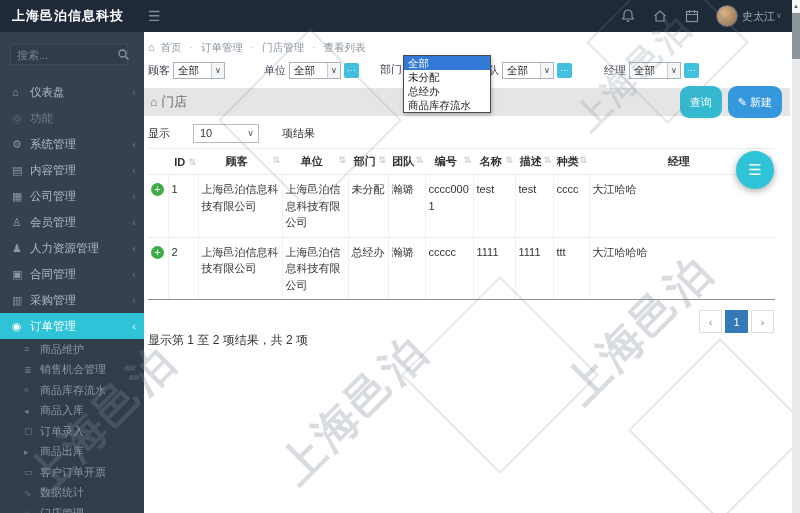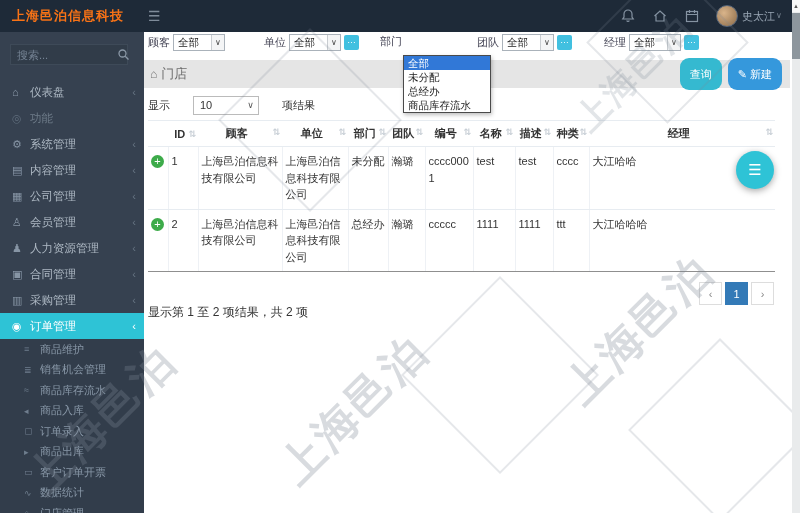--- a/index.html
+++ b/index.html
@@ -2,21 +2,21 @@
 <html><head>
 <meta charset="utf-8">
 <style>
   * { margin:0; padding:0; box-sizing:border-box; }
   html,body { width:800px; height:513px; overflow:hidden; }
   body { font-family:"Liberation Sans","DejaVu Sans",sans-serif; background:#fff; }
   .screen { position:absolute; left:0; top:0; width:800px; height:513px; overflow:hidden; background:#fff; }
 
   
   .navbar { position:absolute; left:0; top:0; width:800px; height:32px; background:#1e2a38; z-index:20; }
-  .brand { position:absolute; left:12px; top:0; line-height:32px; color:#f97316; font-size:13px; font-weight:bold; letter-spacing:1px;text-align:center; }
+  .brand { position:absolute; left:12px; top:0; line-height:32px; color:#ffffff; font-size:13px; font-weight:bold; letter-spacing:1px;text-align:center; }
   .nav-burger { position:absolute; left:148px; top:0; line-height:32px; color:#7f8c9a; font-size:14px; cursor:pointer; }
   .nav-ico { position:absolute; top:8px; width:16px; height:16px; color:#8593a2; cursor:pointer; }
   .nav-ico svg { width:16px; height:16px; display:block; }
   .nav-bell { left:620px; } .nav-home { left:652px; } .nav-cal { left:684px; }
   .avatar { position:absolute; left:716px; top:5px; width:22px; height:22px; border-radius:50%;
             background:radial-gradient(circle at 35% 35%, #d9b48a, #8a6a48); border:1px solid #55657a; cursor:pointer; }
   .user-name { position:absolute; left:742px; top:0; line-height:32px; color:#9aa7b5; font-size:11px; cursor:pointer; }
   .user-chev { position:absolute; left:776px; top:0; line-height:32px; color:#76838f; font-size:8px; }
 
   
@@ -239,20 +239,30 @@
         <div class="sb-sub-item">
           <span class="ic">⌂</span>
           <span>门店管理</span>
         </div>
       </div>
     </div>
   </div>
 
   <div class="main">
 
+    <div class="breadcrumb">
+      <span class="bc-home">⌂</span>
+      <span class="bc-item">首页</span>
+      <span class="bc-sep">·</span>
+      <span class="bc-item">订单管理</span>
+      <span class="bc-sep">·</span>
+      <span class="bc-item">门店管理</span>
+      <span class="bc-sep">·</span>
+      <span class="bc-item current">查看列表</span>
+    </div>
 
     <div class="filter-row">
       <div class="f-group" style="left:10px;">
         <span class="f-label">顾客</span>
         <div class="sel">
           <span class="v">全部</span>
           <span class="a">∨</span>
         </div>
       </div>
       <div class="f-group" style="left:126px;">

